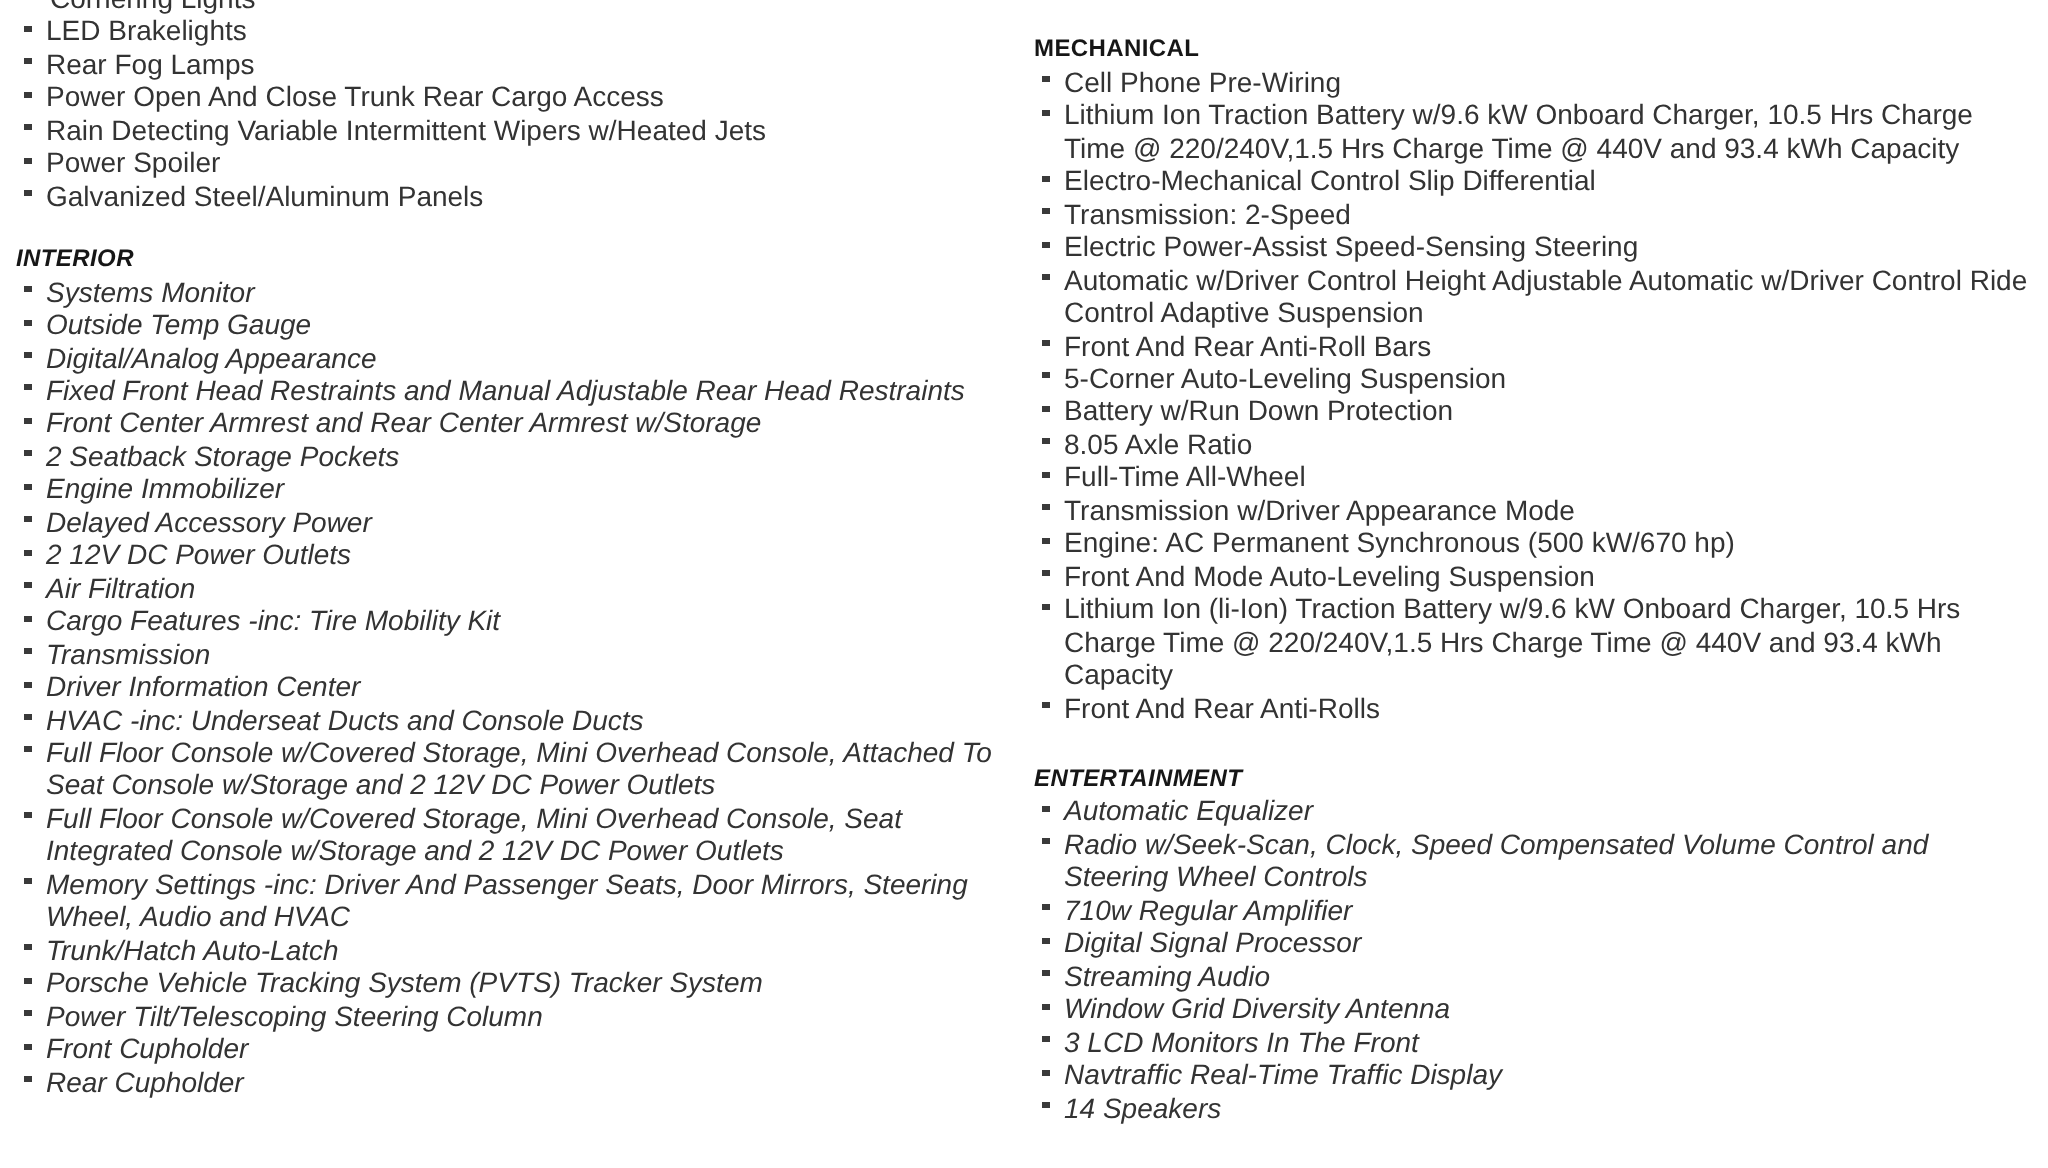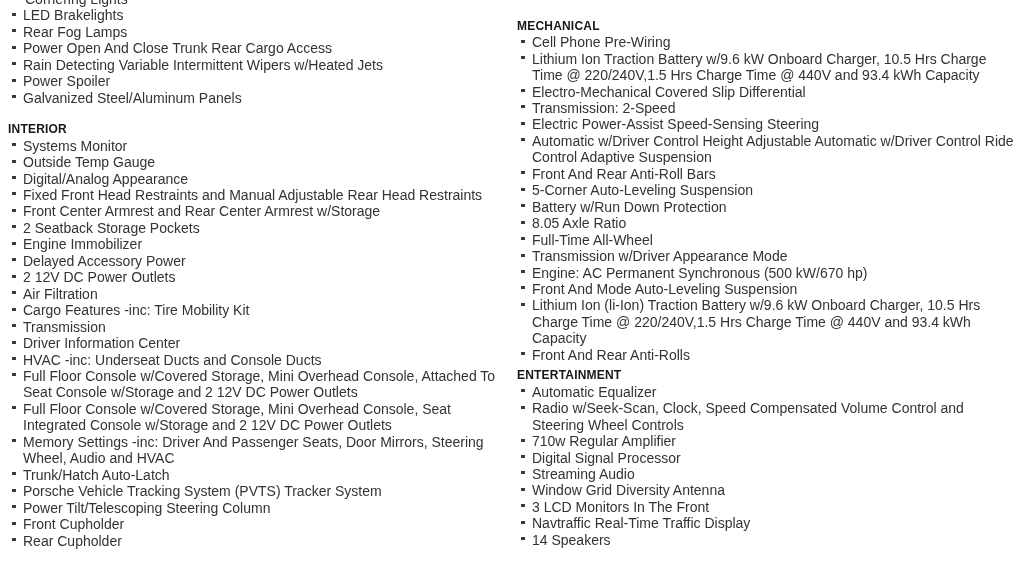--- a/index.html
+++ b/index.html
@@ -5,26 +5,26 @@
   html, body { margin: 0; padding: 0; }
   body {
     width: 1024px; height: 584px;
     background: #ffffff;
     overflow: hidden;
     font-family: "Liberation Sans", sans-serif;
     font-size: 14px;
     line-height: 16.45px;
     color: #333333;
   }
-  .page { display: flex; align-items: center; }
+  .page { display: flex; align-items: flex-end; }
   .col { width: 497px; flex: 0 0 auto; }
   .col-left  { margin-left: 8px;  position: relative; top: -9px; }
   .col-right { margin-left: 12px; position: relative; top: 4px; }
-  .section + .section { margin-top: 15px; }
-  .col-right .section + .section { margin-top: 4px; }
+  .section + .section { margin-top: 15px; font-style: italic; }
+  .col-right .section + .section { margin-top: 19px; }
   .hd {
     font-weight: 700;
     color: #161616;
     font-size: 12px;
     letter-spacing: 0.2px;
   }
   ul.flist { margin: 0; padding: 0; list-style: none; }
   ul.flist li { position: relative; padding-left: 15px; }
   .blt {
     position: absolute; left: 4px; top: 5.5px;
@@ -79,21 +79,21 @@
         </ul>
     </div>
   </div>
 
   <div class="col col-right">
     <div class="section">
       <div class="hd">MECHANICAL</div>
       <ul class="flist">
           <li><span class="blt"></span><span class="txt">Cell Phone Pre-Wiring</span></li>
           <li><span class="blt"></span><span class="txt">Lithium Ion Traction Battery w/9.6 kW Onboard Charger, 10.5 Hrs Charge Time @ 220/240V,1.5 Hrs Charge Time @ 440V and 93.4 kWh Capacity</span></li>
-          <li><span class="blt"></span><span class="txt">Electro-Mechanical Covered Slip Differential</span></li>
+          <li><span class="blt"></span><span class="txt">Electro-Mechanical Control Slip Differential</span></li>
           <li><span class="blt"></span><span class="txt">Transmission: 2-Speed</span></li>
           <li><span class="blt"></span><span class="txt">Electric Power-Assist Speed-Sensing Steering</span></li>
           <li><span class="blt"></span><span class="txt">Automatic w/Driver Control Height Adjustable Automatic w/Driver Control Ride Control Adaptive Suspension</span></li>
           <li><span class="blt"></span><span class="txt">Front And Rear Anti-Roll Bars</span></li>
           <li><span class="blt"></span><span class="txt">5-Corner Auto-Leveling Suspension</span></li>
           <li><span class="blt"></span><span class="txt">Battery w/Run Down Protection</span></li>
           <li><span class="blt"></span><span class="txt">8.05 Axle Ratio</span></li>
           <li><span class="blt"></span><span class="txt">Full-Time All-Wheel</span></li>
           <li><span class="blt"></span><span class="txt">Transmission w/Driver Appearance Mode</span></li>
           <li><span class="blt"></span><span class="txt">Engine: AC Permanent Synchronous (500 kW/670 hp)</span></li>

